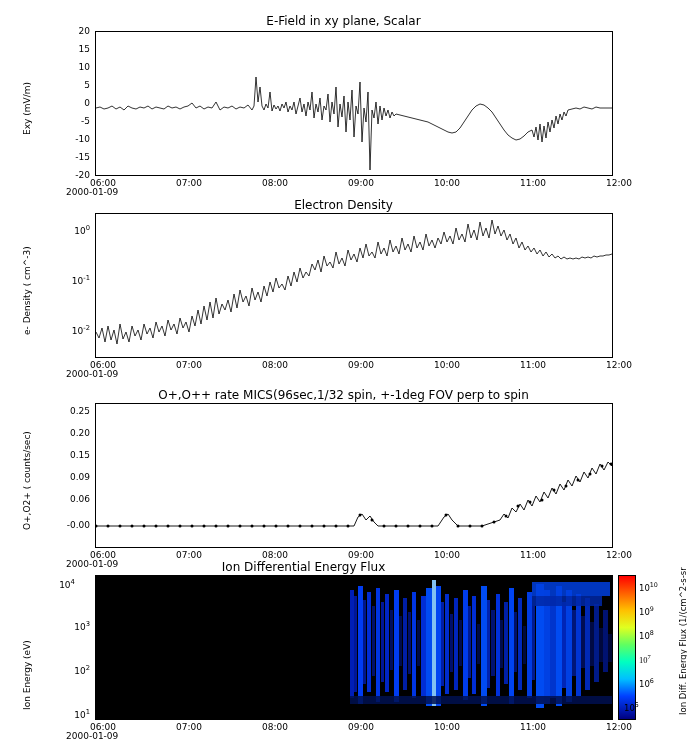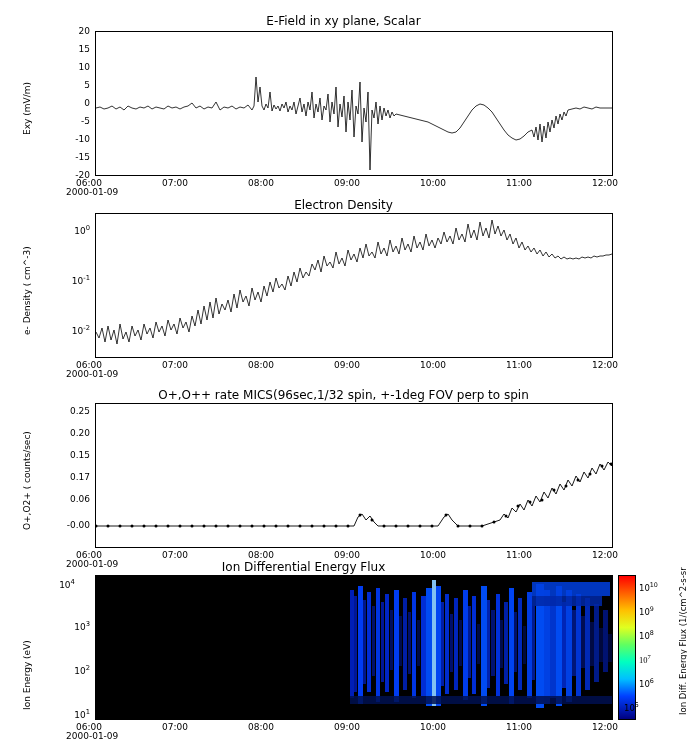--- a/index.html
+++ b/index.html
@@ -37,21 +37,21 @@
   .ytick{
     position:absolute;
     font-size:9px;
     text-align:right;
     white-space:nowrap;
   }
   .xtick{
     position:absolute;
     font-size:9px;
     white-space:nowrap;
-    text-align:left;
+    text-align:right;
   }
   .datelabel{
     position:absolute;
     font-size:9px;
     white-space:nowrap;
   }
   svg{display:block;}
   .cbar-label{
     position:absolute;
     font-size:8.5px;
@@ -209,21 +209,21 @@
           <circle cx="494" cy="70" r="1.5"></circle>
         <circle cx="506" cy="62" r="1.5"></circle>
           <circle cx="515" cy="60" r="1.5"></circle>
       </g>
     </svg>
   </div>
 
   <div class="ytick" style="left:46px;top:26px;width:44px;">0.25</div>
   <div class="ytick" style="left:46px;top:48px;width:44px;">0.20</div>
   <div class="ytick" style="left:46px;top:70px;width:44px;">0.15</div>
-  <div class="ytick" style="left:46px;top:92px;width:44px;">0.17</div>
+  <div class="ytick" style="left:46px;top:92px;width:44px;">0.09</div>
   <div class="ytick" style="left:46px;top:114px;width:44px;">0.06</div>
   <div class="ytick" style="left:46px;top:140px;width:44px;">-0.00</div>
 
   <div class="xtick" style="left:76px;top:170px;width:40px;">06:00</div>
   <div class="xtick" style="left:162px;top:170px;width:40px;">07:00</div>
   <div class="xtick" style="left:248px;top:170px;width:40px;">08:00</div>
   <div class="xtick" style="left:334px;top:170px;width:40px;">09:00</div>
   <div class="xtick" style="left:420px;top:170px;width:40px;">10:00</div>
   <div class="xtick" style="left:506px;top:170px;width:40px;">11:00</div>
   <div class="xtick" style="left:592px;top:170px;width:40px;">12:00</div>

